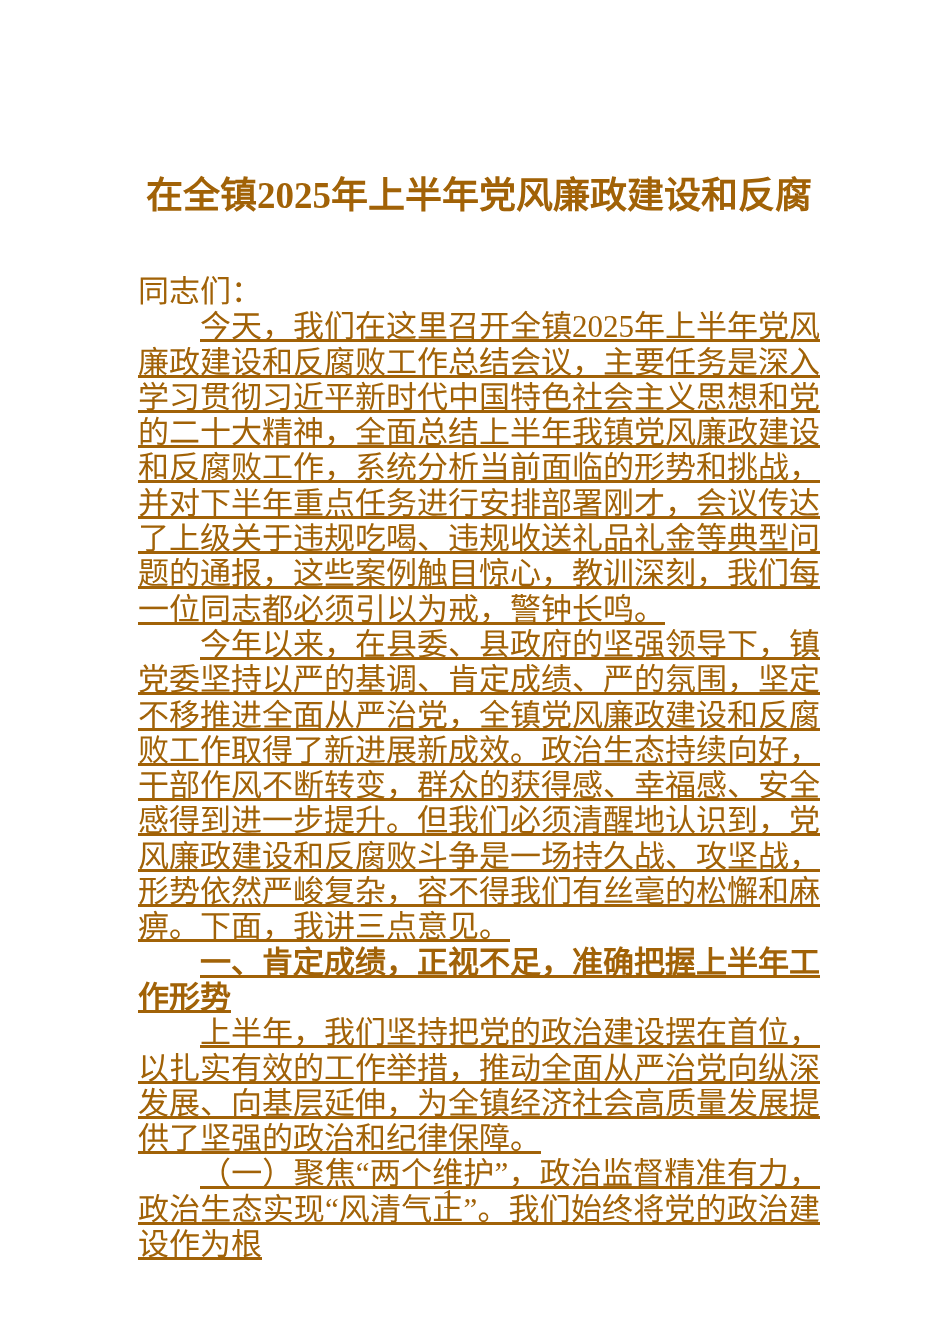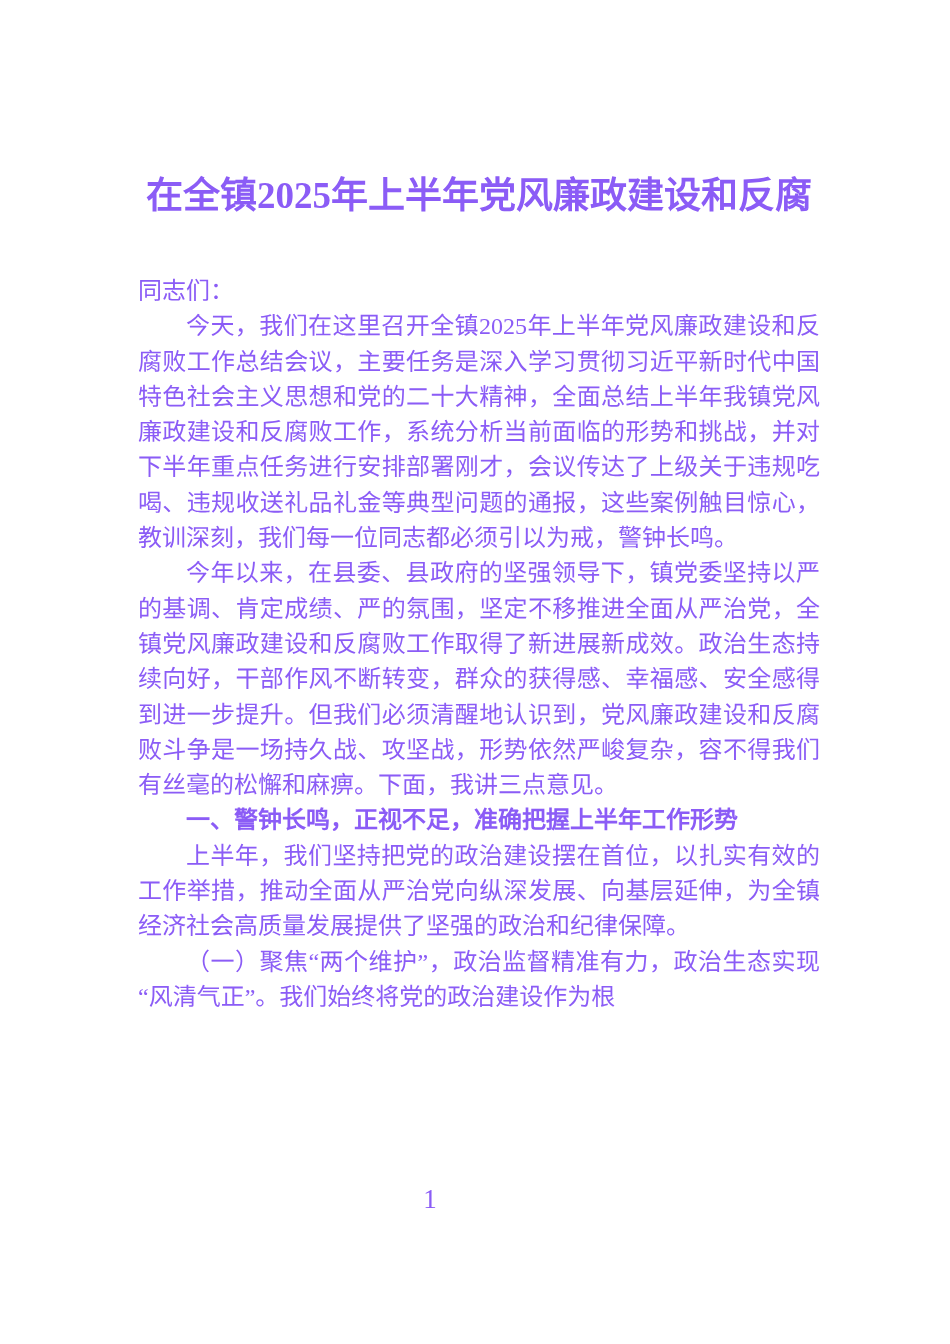--- a/index.html
+++ b/index.html
@@ -5,51 +5,53 @@
   html, body {
     margin: 0;
     padding: 0;
     background: #ffffff;
   }
   .page {
     position: relative;
     width: 860px;
     height: 1344px;
     background: #ffffff;
-    color: #8b5cf6;
+    color: #a16207;
     overflow: hidden;
     
     font-family: "Liberation Serif", "DejaVu Serif", sans-serif;
+    padding-left: 37px;
   }
   .content {
     position: absolute;
     left: 138px;
     top: 162px;
     width: 682px;
   }
   .doc-title {
     font-size: 37px;
     font-weight: bold;
     line-height: 68px;
     text-align: center;
     margin: 0 0 44px 0;
   }
   .doc-title .title-line {
     display: block;
   }
   .body-text p {
     margin: 0;
-    font-size: 24px;
+    font-size: 31px;
     line-height: 35.3px;
     text-align: justify;
     text-align-last: left;
     word-break: break-all;
   }
   .body-text p.indent {
     text-indent: 2em;
+    text-decoration: underline;
   }
   .body-text p.section-heading {
     font-weight: bold;
   }
   .page-footer {
     position: absolute;
     left: 0;
     right: 0;
     top: 1183px;
     text-align: center;
@@ -68,21 +70,21 @@
       <span class="title-line">在全镇2025年上半年党风廉政建设和反腐</span>
     </h1>
 
     <div class="body-text">
       <p>同志们：</p>
 
       <p class="indent">今天，我们在这里召开全镇2025年上半年党风廉政建设和反腐败工作总结会议，主要任务是深入学习贯彻习近平新时代中国特色社会主义思想和党的二十大精神，全面总结上半年我镇党风廉政建设和反腐败工作，系统分析当前面临的形势和挑战，并对下半年重点任务进行安排部署刚才，会议传达了上级关于违规吃喝、违规收送礼品礼金等典型问题的通报，这些案例触目惊心，教训深刻，我们每一位同志都必须引以为戒，警钟长鸣。</p>
 
       <p class="indent">今年以来，在县委、县政府的坚强领导下，镇党委坚持以严的基调、肯定成绩、严的氛围，坚定不移推进全面从严治党，全镇党风廉政建设和反腐败工作取得了新进展新成效。政治生态持续向好，干部作风不断转变，群众的获得感、幸福感、安全感得到进一步提升。但我们必须清醒地认识到，党风廉政建设和反腐败斗争是一场持久战、攻坚战，形势依然严峻复杂，容不得我们有丝毫的松懈和麻痹。下面，我讲三点意见。</p>
 
-      <p class="indent section-heading">一、警钟长鸣，正视不足，准确把握上半年工作形势</p>
+      <p class="indent section-heading">一、肯定成绩，正视不足，准确把握上半年工作形势</p>
 
       <p class="indent">上半年，我们坚持把党的政治建设摆在首位，以扎实有效的工作举措，推动全面从严治党向纵深发展、向基层延伸，为全镇经济社会高质量发展提供了坚强的政治和纪律保障。</p>
 
       <p class="indent">（一）聚焦“两个维护”，政治监督精准有力，政治生态实现“风清气正”。我们始终将党的政治建设作为根</p>
     </div>
 
   </div>
 
   <div class="page-footer">1</div>
 </div>

